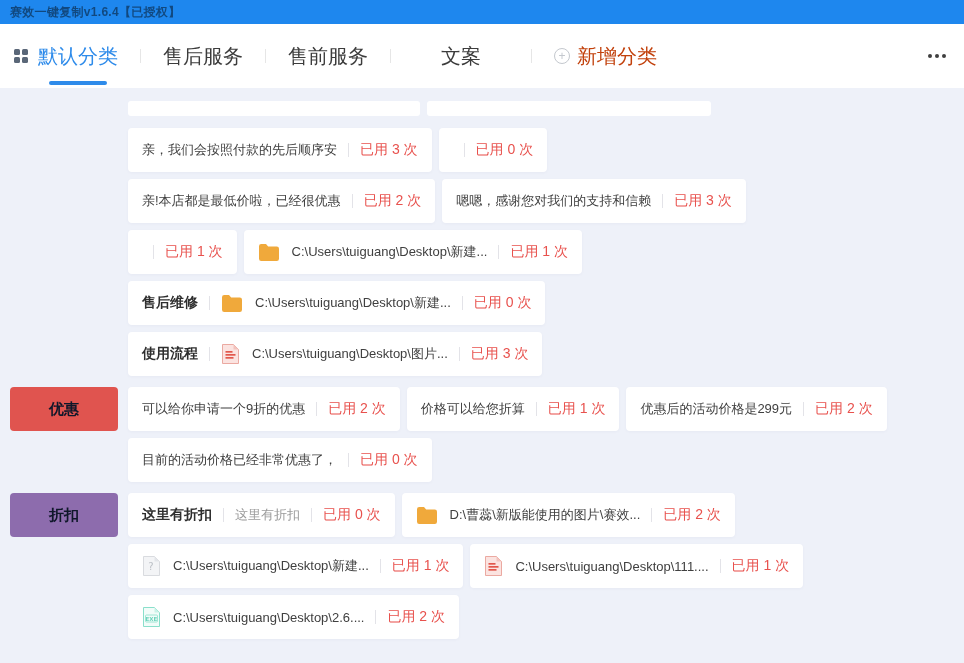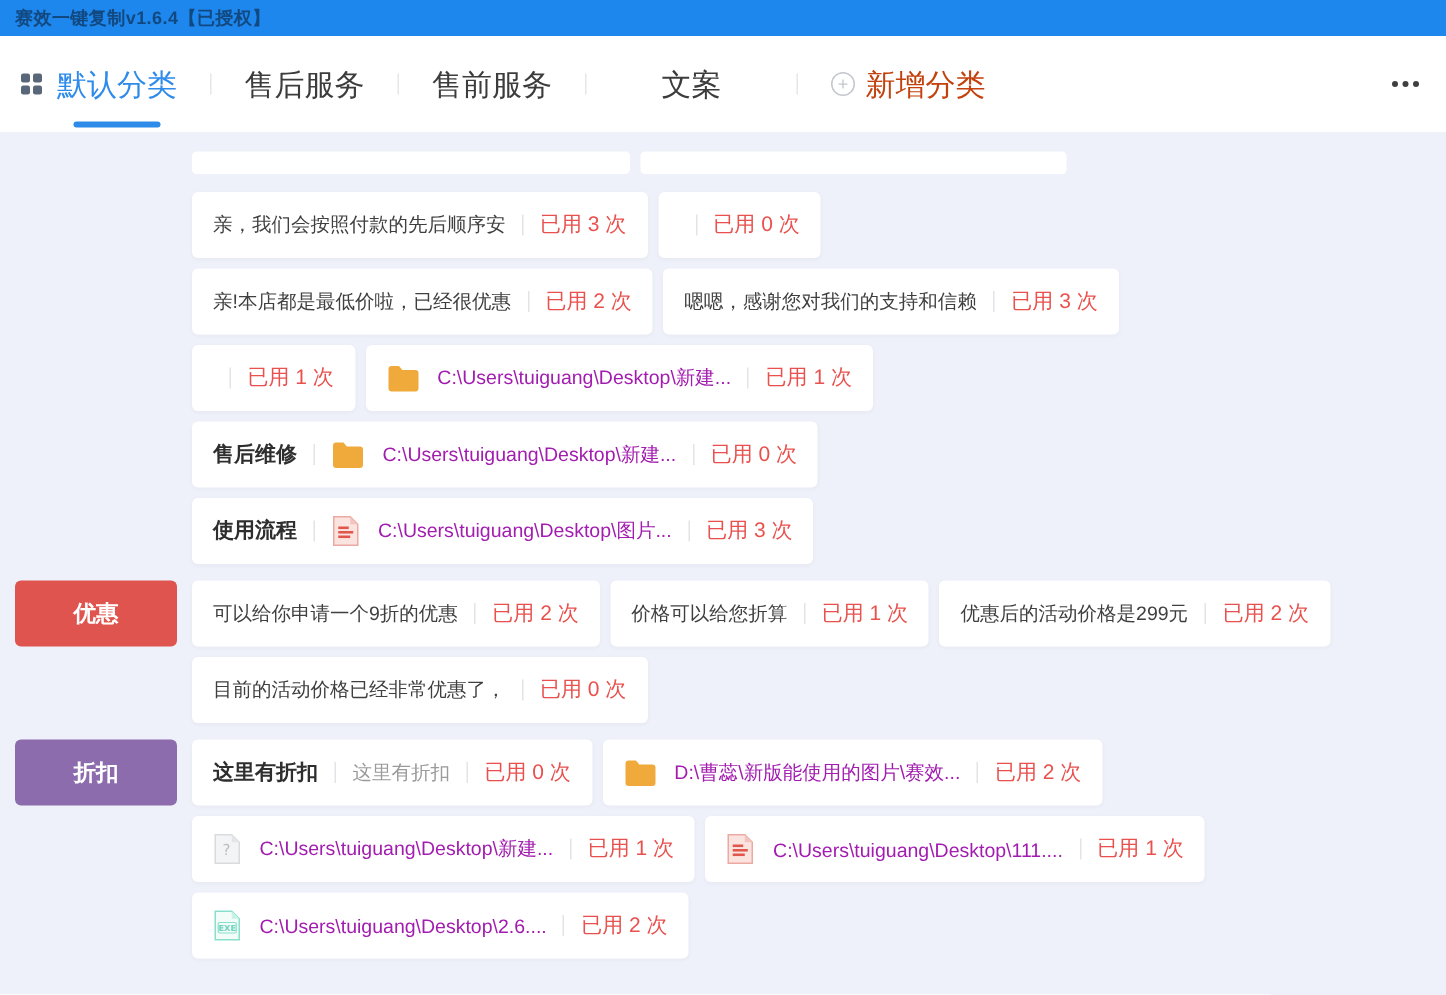--- a/index.html
+++ b/index.html
@@ -24,30 +24,30 @@
   .more-icon i { width:4px; height:4px; border-radius:50%; background:#3f3f3f; }
 
   
   .content { background:#eef1f9; height:575px; padding-top:13px; overflow:hidden; }
   .partial-row { display:flex; gap:7px; margin-left:128px; margin-bottom:12px; }
   .partial-card { height:15px; background:#fff; border-radius:3px; }
   .partial-card.a { width:292px; }
   .partial-card.b { width:284px; }
 
   .section { position:relative; margin-bottom:11px; }
-  .section-label { position:absolute; left:10px; top:0; width:108px; height:44px; border-radius:4px; display:flex; align-items:center; justify-content:center; color:#ffffff; font-size:15px; font-weight:bold; cursor:pointer; }
+  .section-label { position:absolute; left:10px; top:0; width:108px; height:44px; border-radius:4px; display:flex; align-items:center; justify-content:center; color:#0f172a; font-size:15px; font-weight:bold; cursor:pointer; }
   .label-red { background:#e0544f; }
   .label-purple { background:#8d6cad; }
 
   .row { display:flex; gap:7px; margin-left:128px; margin-bottom:7px; }
   .card { background:#fff; border-radius:4px; height:44px; display:inline-flex; align-items:center; padding:2px 14px; box-shadow:0 1px 3px rgba(40,60,100,.04); cursor:pointer; white-space:nowrap; }
   .card-text { font-size:13px; color:#3f3f3f; }
   .card-title { font-size:14px; color:#2e2e2e; font-weight:bold; }
   .card-sub { font-size:13px; color:#9b9b9b; }
-  .path { font-size:13px; color:#a21caf; }
+  .path { font-size:13px; color:#404040; }
   .vdiv { width:1px; height:14px; background:#e3e3e8; margin:0 11px; flex:none; }
   .badge { font-size:14px; color:#e8514d; }
   .ficon { display:flex; align-items:center; margin-right:12px; flex:none; }
 </style>
 </head>
 <body>
 
 <div class="titlebar">
   <span class="titlebar-text">赛效一键复制v1.6.4【已授权】</span>
 </div>

